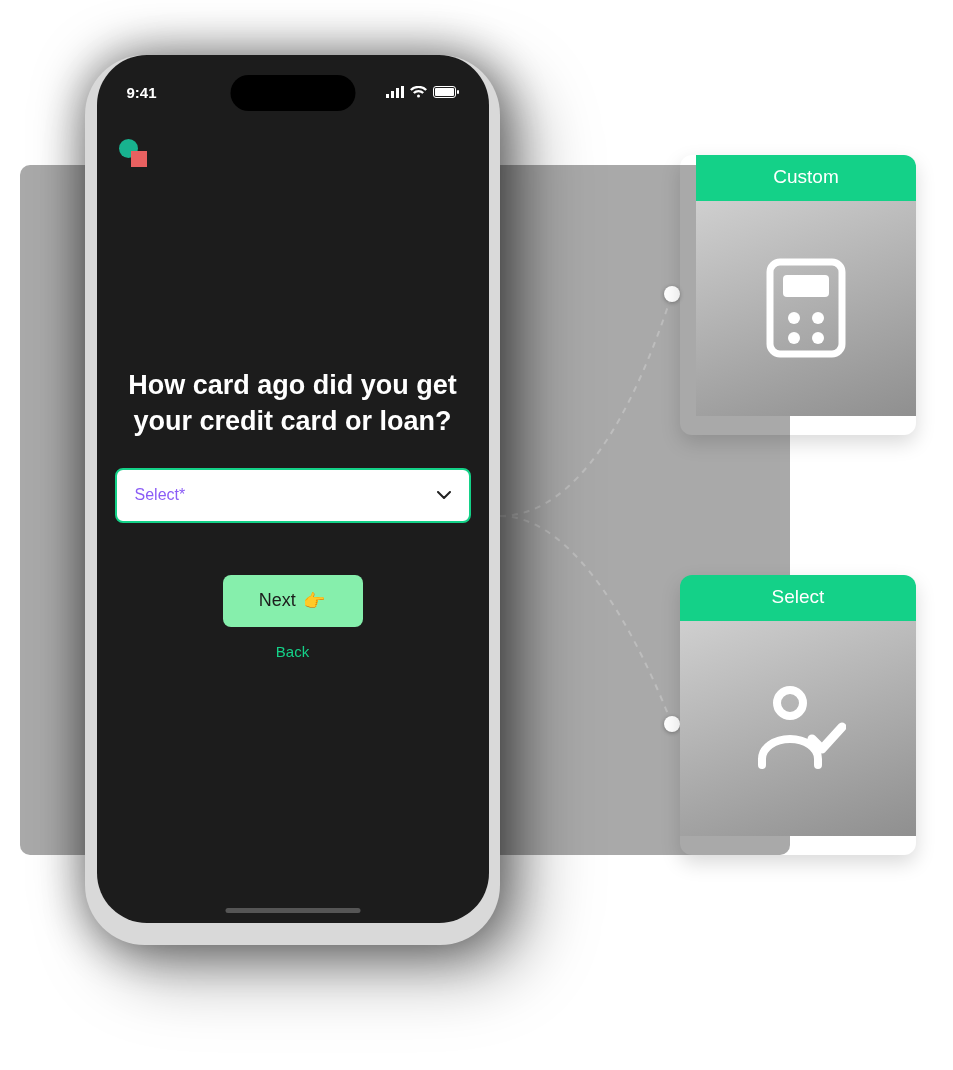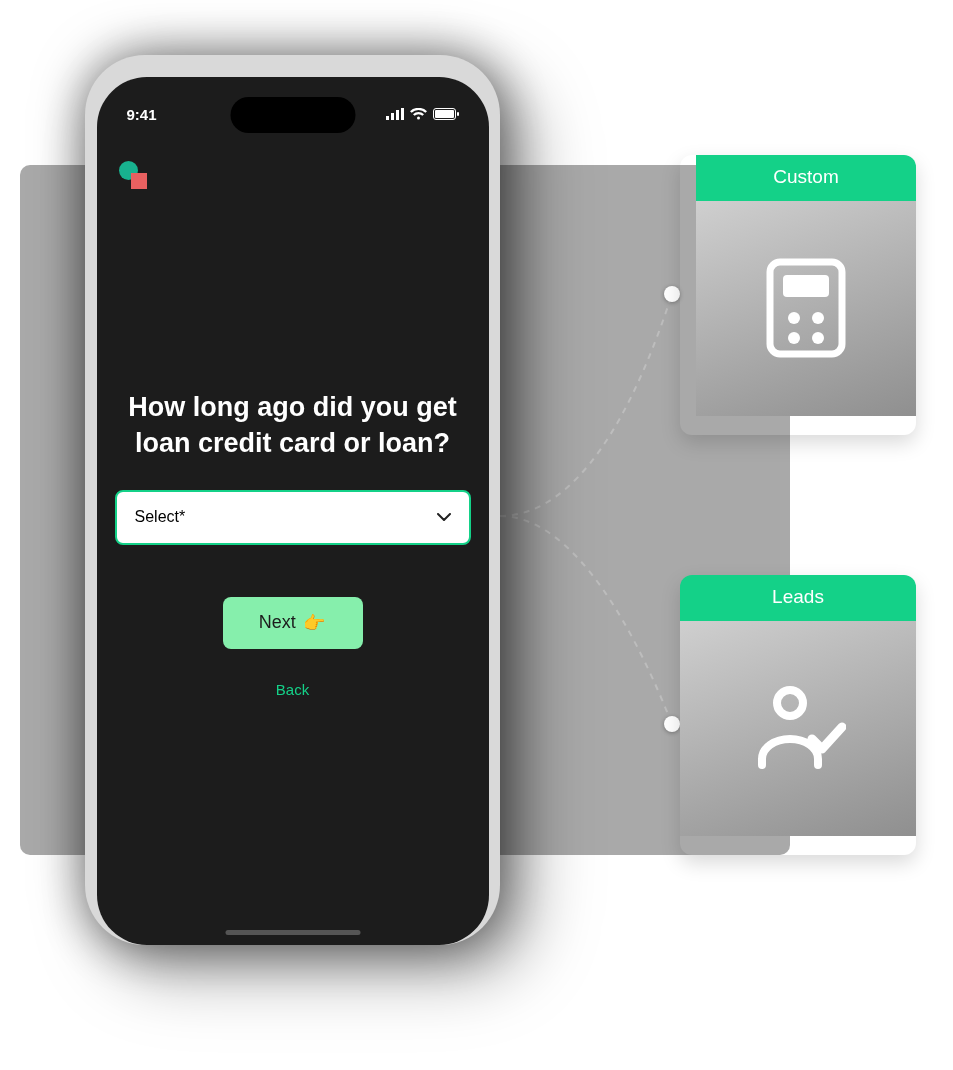--- a/index.html
+++ b/index.html
@@ -29,21 +29,21 @@
       left: 85px;
       top: 55px;
       width: 415px;
       height: 890px;
       background: #d9d9d9;
       border-radius: 60px;
       filter:
         drop-shadow(0 0 25px rgba(0,0,0,0.55))
         drop-shadow(25px 25px 30px rgba(0,0,0,0.35));
       display: flex;
-      align-items: flex-end;
+      align-items: flex-start;
       justify-content: center;
     }
     .phone-inner {
       width: 392px;
       height: 868px;
       background: #1c1c1c;
       border-radius: 50px;
       position: relative;
       overflow: hidden;
     }
@@ -126,21 +126,21 @@
     .select-field {
       margin-top: 28px;
       background: #fff;
       border: 2px solid #14d188;
       border-radius: 8px;
       height: 55px;
       display: flex;
       align-items: center;
       justify-content: space-between;
       padding: 0 18px;
-      color: #000000;
+      color: #8b5cf6;
       font-size: 16px;
       cursor: pointer;
     }
 
     .next-btn {
       margin: 52px auto 0;
       width: 140px;
       height: 52px;
       background: #86efac;
       border-radius: 8px;
@@ -148,21 +148,21 @@
       align-items: center;
       justify-content: center;
       gap: 8px;
       color: #1c1c1c;
       font-size: 18px;
       font-weight: 500;
       cursor: pointer;
     }
 
     .back-link {
-      margin: 32px auto 0;
+      margin: 16px auto 0;
       width: fit-content;
       color: #14d188;
       font-size: 15px;
       cursor: pointer;
     }
 
     
     .card {
       position: absolute;
       width: 236px;
@@ -241,21 +241,21 @@
       </span>
     </div>
     <div class="notch"></div>
 
     <div class="app-content">
       <div class="logo">
         <div class="circle"></div>
         <div class="square"></div>
       </div>
 
-      <div class="question">How long ago did you get loan credit card or loan?</div>
+      <div class="question">How card ago did you get your credit card or loan?</div>
 
       <div class="select-field">
         <span>Select*</span>
         <svg width="14" height="8" viewBox="0 0 14 8">
             <path d="M1 1 L7 7 L13 1" fill="none" stroke="#222" stroke-width="2" stroke-linecap="round" stroke-linejoin="round"></path>
           </svg>
       </div>
 
       <div class="next-btn">
         <span>Next</span>
@@ -280,21 +280,21 @@
       <circle cx="28" cy="60" r="6" fill="#fff"></circle>
       <circle cx="52" cy="60" r="6" fill="#fff"></circle>
       <circle cx="28" cy="80" r="6" fill="#fff"></circle>
       <circle cx="52" cy="80" r="6" fill="#fff"></circle>
     </svg>
   </div>
 </div>
 
 <div class="card card-bottom">
   <div class="card-header">
-    <div>Leads</div>
+    <div>Select</div>
   </div>
   <div class="card-body">
     <svg width="96" height="90" viewBox="0 0 96 90">
       <circle cx="40" cy="20" r="13" fill="none" stroke="#fff" stroke-width="8"></circle>
       <path d="M12 82 v-6 a28 20 0 0 1 56 0 v6" fill="none" stroke="#fff" stroke-width="8" stroke-linecap="round"></path>
       <path d="M62 56 l10 10 l20 -22" fill="none" stroke="#fff" stroke-width="9" stroke-linecap="round" stroke-linejoin="round"></path>
     </svg>
   </div>
 </div>
 

